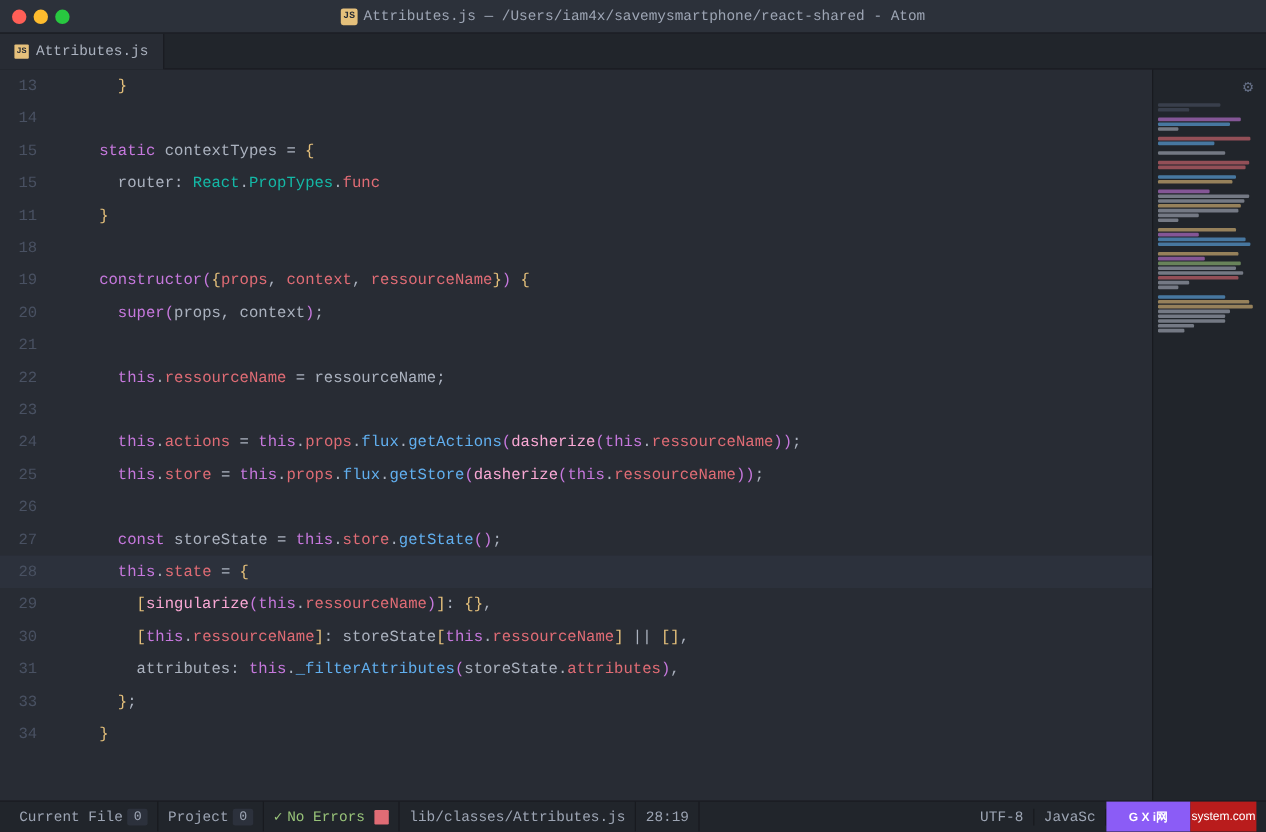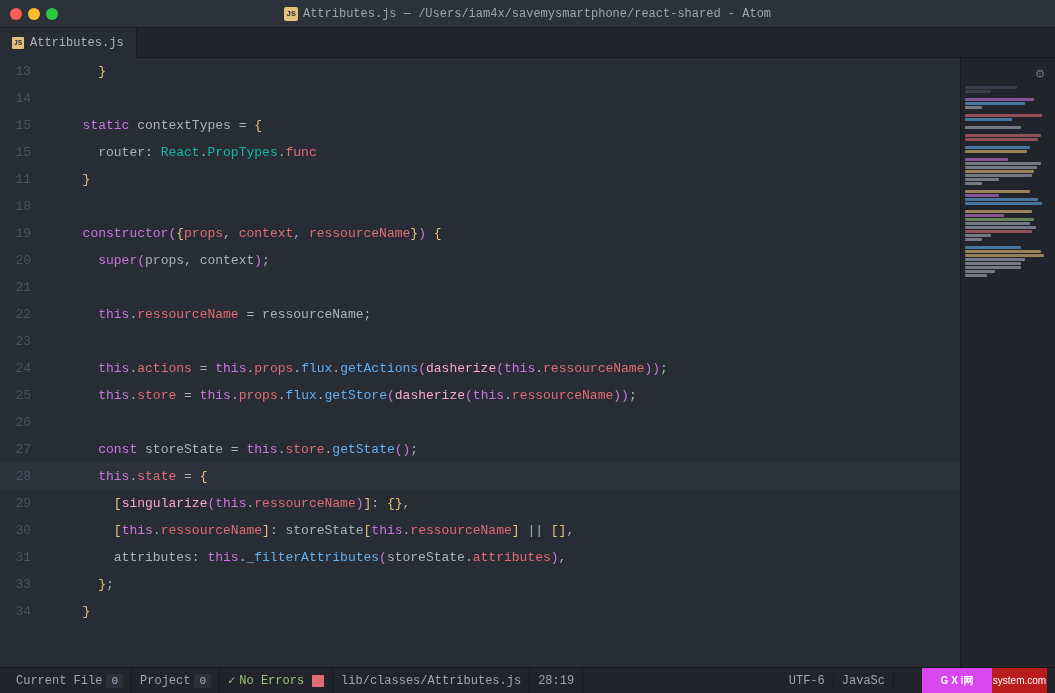--- a/index.html
+++ b/index.html
@@ -243,29 +243,28 @@
       gap: 0;
     }
     .gxi-logo {
       margin-left: auto;
       display: flex;
       align-items: center;
     }
     .gxi-box {
       width: 70px;
       height: 26px;
-      background: #d946ef;
+      background: #8b5cf6;
       display: flex;
       align-items: center;
       justify-content: center;
       color: white;
       font-size: 11px;
       font-weight: bold;
       font-family: sans-serif;
-      margin-left: 28px;
     }
   </style>
 </head>
 <body>
 
 <div class="titlebar">
   <div class="titlebar-dots">
     <div class="dot dot-red"></div>
     <div class="dot dot-yellow"></div>
     <div class="dot dot-green"></div>
@@ -491,21 +490,21 @@
     <span class="status-error-icon"></span>
   </div>
   <div class="status-item">
     <span>lib/classes/Attributes.js</span>
   </div>
   <div class="status-item">
     <span>28:19</span>
   </div>
   <div class="status-right">
     <div class="status-item">
-      <span>UTF-6</span>
+      <span>UTF-8</span>
     </div>
     <div class="status-item">
       <span>JavaSc</span>
     </div>
     <div class="gxi-logo">
       <div class="gxi-box">
         <span style="color:#fff;font-size:10px;font-family:sans-serif;font-weight:bold;">G X i网</span>
       </div>
       <div style="background:#b91c1c;width:55px;height:26px;display:flex;align-items:center;justify-content:center;">
         <span style="color:#fff;font-size:10px;font-family:sans-serif;">system.com</span>

